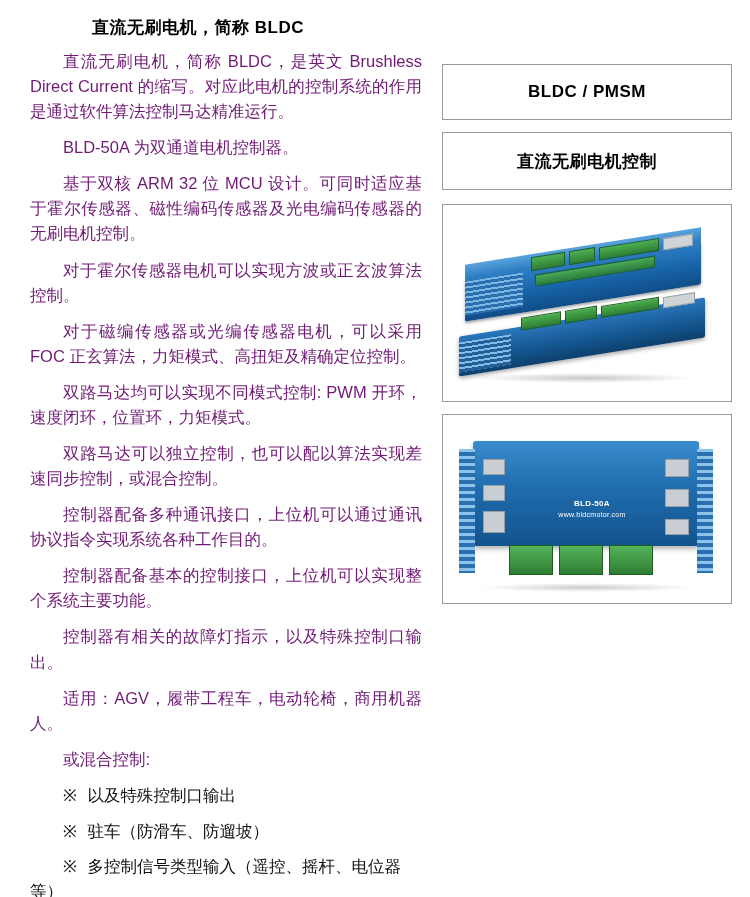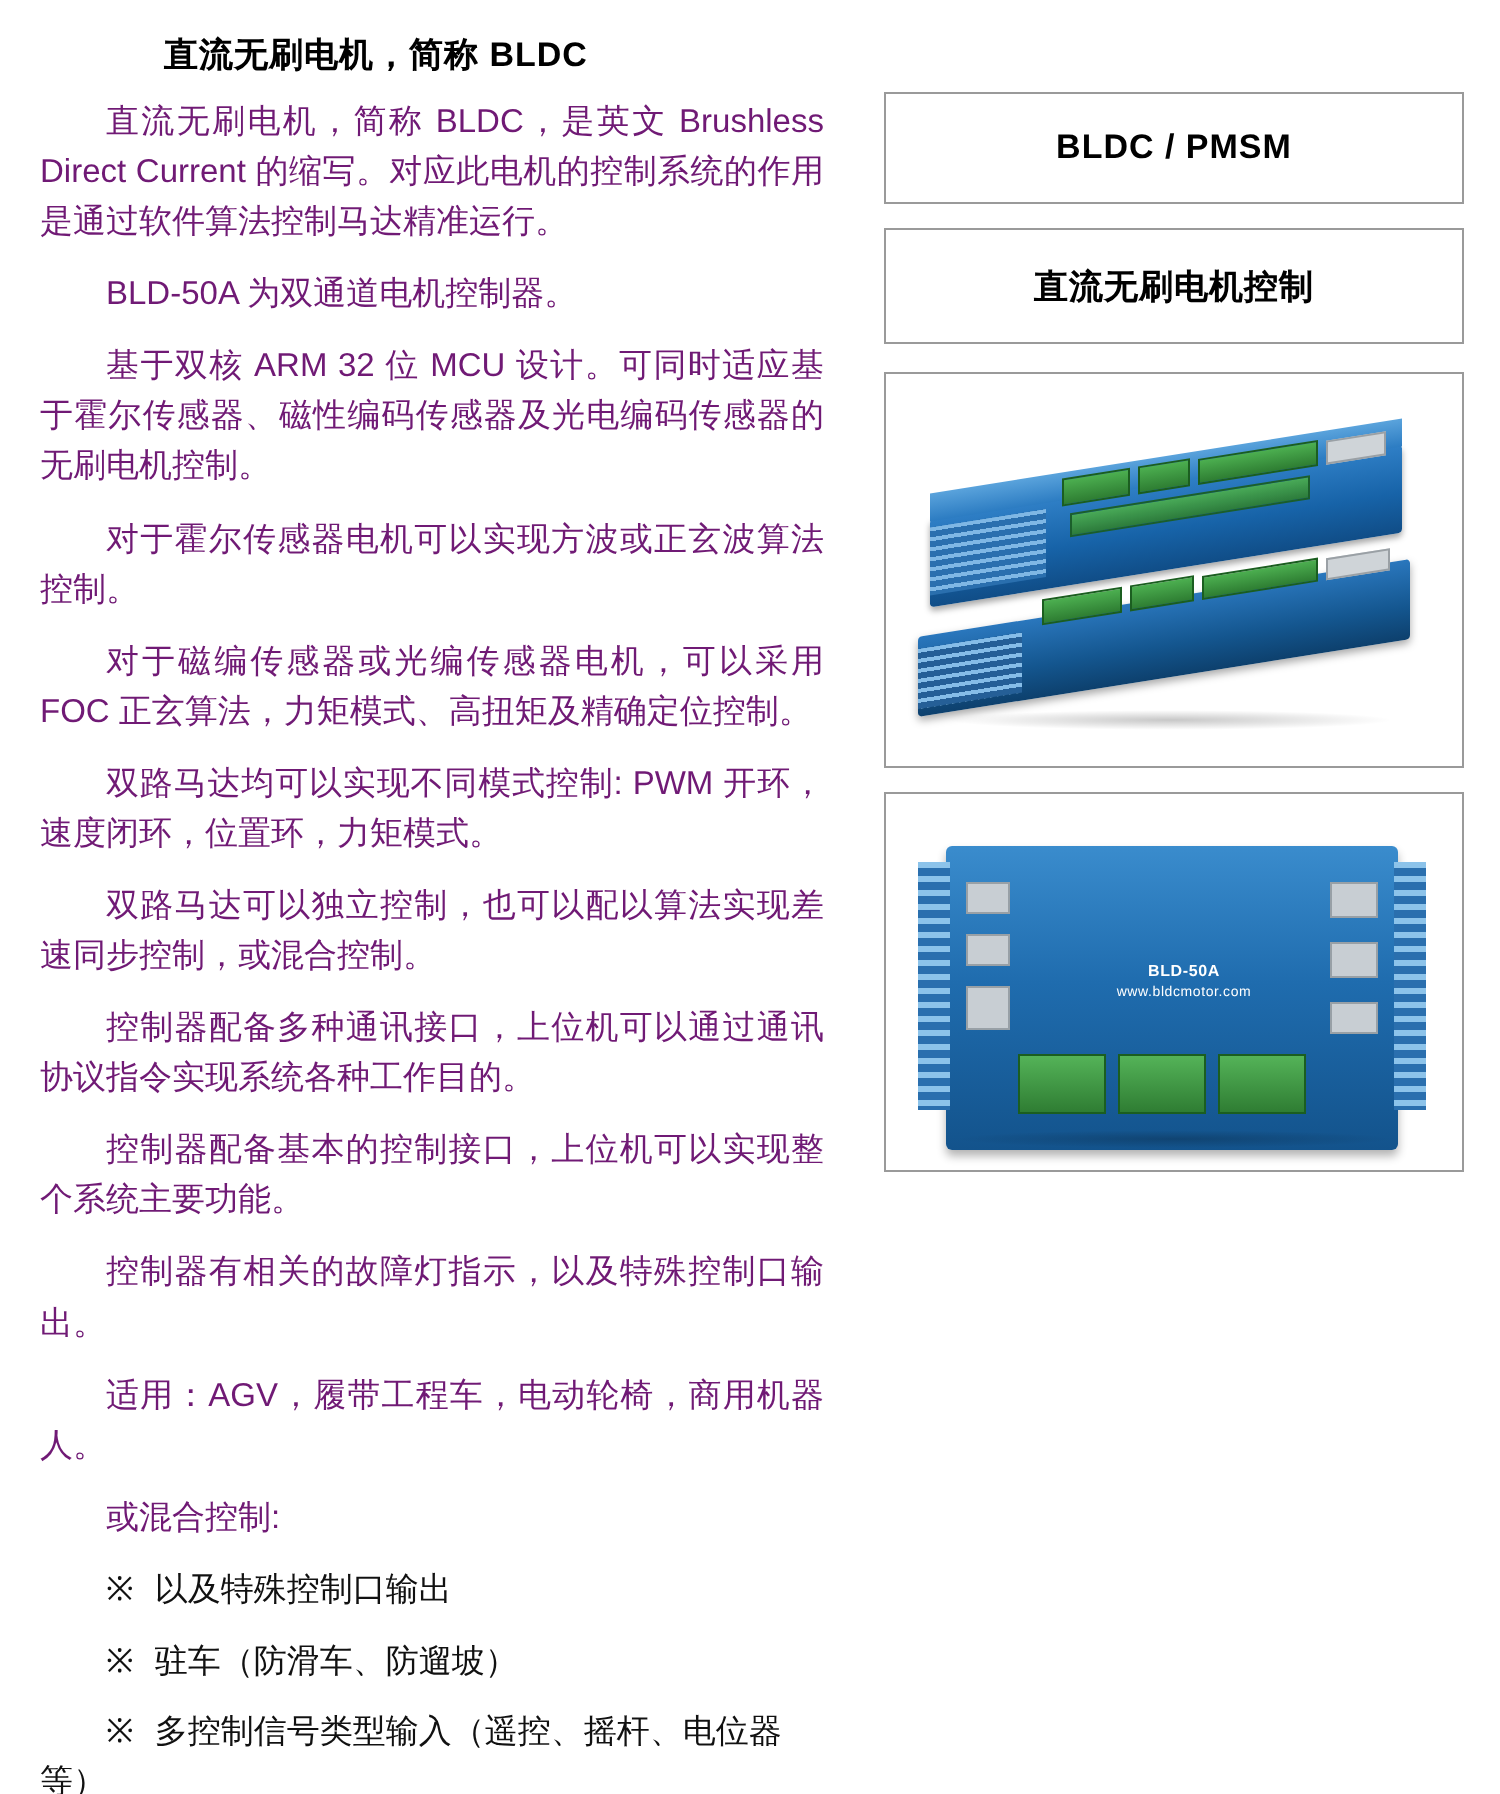--- a/index.html
+++ b/index.html
@@ -13,21 +13,21 @@
     font-family: "Liberation Sans", sans-serif;
     color: #111111;
     position: relative;
     overflow: hidden;
   }
   .page {
     position: relative;
     width: 750px;
     height: 897px;
     box-sizing: border-box;
-    padding: 14px 18px 0 20px;
+    padding: 14px 18px 0 30px;
   }
   .title {
     font-size: 17px;
     font-weight: bold;
     color: #000000;
     margin: 2px 0 10px 62px;
     letter-spacing: 0.5px;
   }
   .body-col {
     width: 392px;
@@ -47,21 +47,21 @@
     line-height: 1.5;
     text-indent: 2em;
     color: #111111;
   }
   .bullet .mark {
     margin-right: 6px;
   }
   
   .right-col {
     position: absolute;
-    top: 46px;
+    top: 64px;
     left: 442px;
     width: 290px;
   }
   .box {
     border: 1px solid #9a9a9a;
     box-sizing: border-box;
     background: #ffffff;
     margin-bottom: 12px;
   }
   .box.label {
@@ -158,21 +158,21 @@
     background: radial-gradient(ellipse at center, rgba(0,0,0,.22), rgba(0,0,0,0) 70%);
   }
 
   
   .p2 { position: absolute; inset: 0; background: #ffffff; }
   .p2 .board {
     position: absolute;
     left: 30px;
     top: 26px;
     width: 226px;
-    height: 152px;
+    height: 105px;
     background: linear-gradient(180deg, #3a8ccd 0%, #1f6cae 45%, #13538c 100%);
     border-radius: 3px;
     box-shadow: 0 3px 5px rgba(0,0,0,.3);
   }
   .p2 .fins {
     position: absolute;
     left: -14px;
     top: 8px;
     width: 16px;
     height: 124px;

